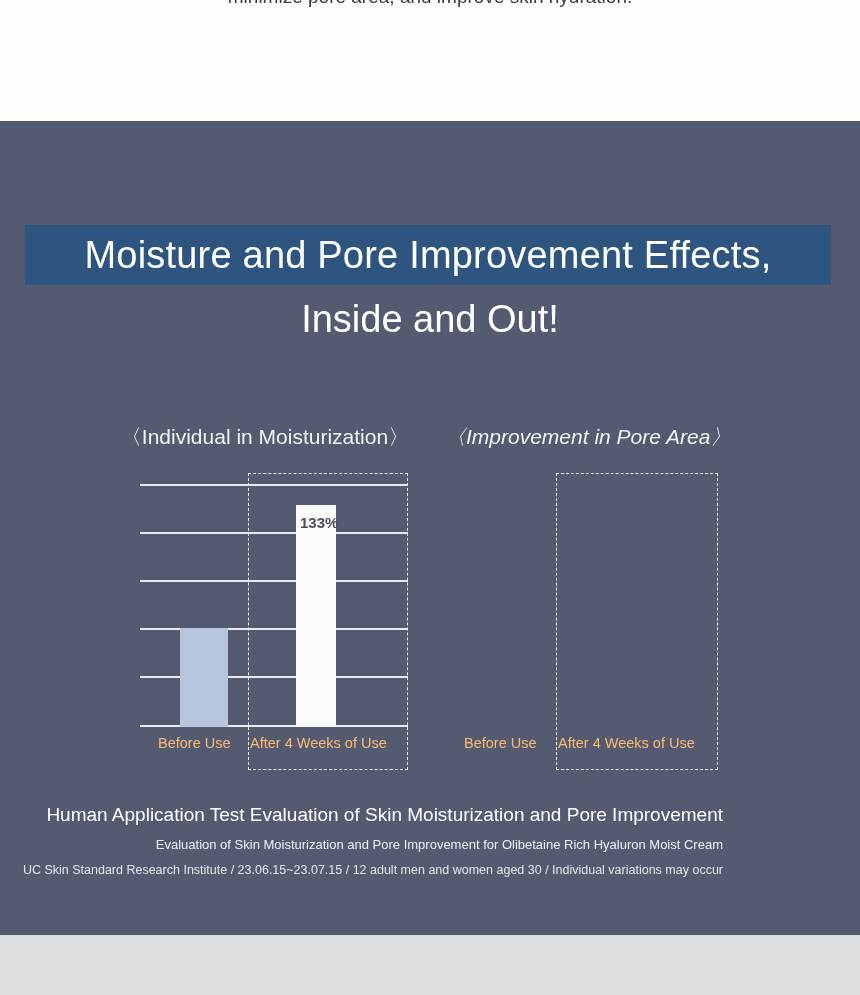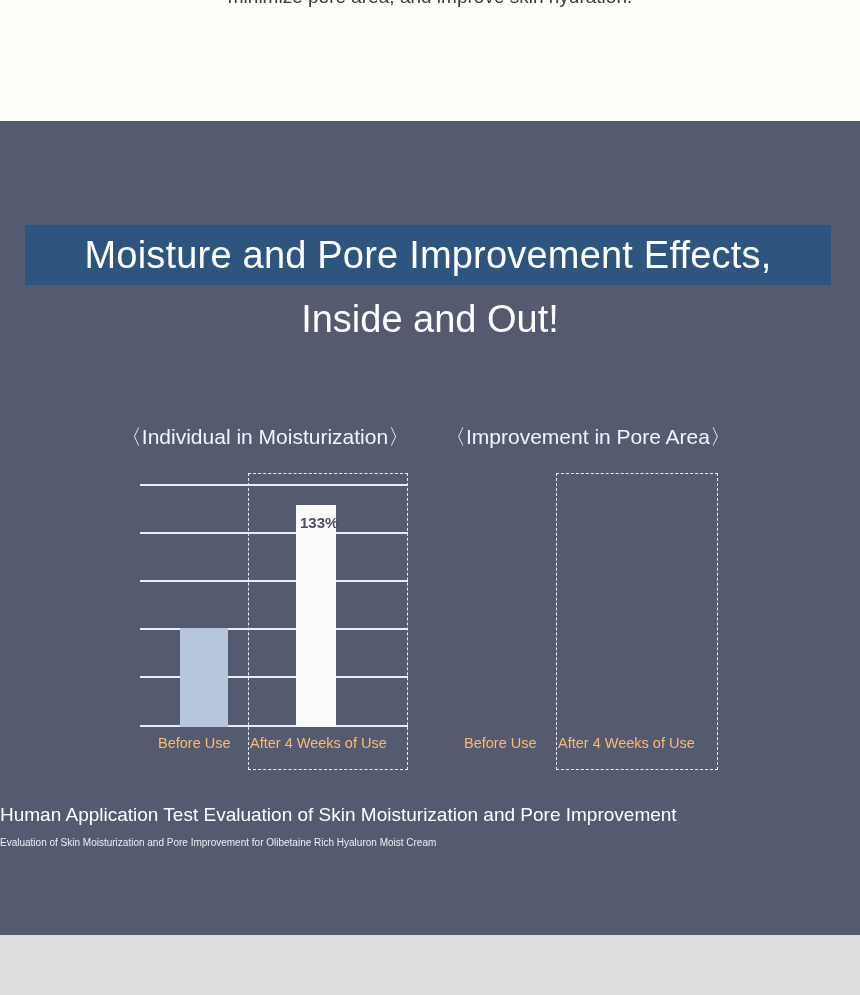--- a/index.html
+++ b/index.html
@@ -50,21 +50,21 @@
     white-space:nowrap;
   }
 
   
   .chart-head {
     position:absolute; top:302px;
     font-size:21px; color:#f2f4f8; white-space:nowrap;
     text-align:center;
   }
   .chart-head.left  { left:100px; width:330px; }
-  .chart-head.right { left:445px; width:280px; }
+  .chart-head.right { left:445px; width:280px;font-style:italic; }
 
   
   .chart {
     position:absolute; top:352px; height:290px;
   }
   .chart.left  { left:140px; width:268px; }
   .chart.right { left:448px; width:270px; }
 
   .plot { position:absolute; left:0; top:0; width:100%; height:254px; }
 
@@ -93,23 +93,23 @@
     white-space:nowrap;
   }
 
   .axis-label {
     position:absolute; top:262px;
     font-size:14.5px; color:#fdba74; white-space:nowrap;
     text-align:left;
   }
 
   
-  .footer { position:absolute; left:0; width:723px; text-align:left; }
+  .footer { position:absolute; left:0; width:723px; text-align:right; }
   .foot-1 { top:683px; font-size:19px; color:#ffffff; }
-  .foot-2 { top:716px; font-size:10px; color:#eef0f5; }
+  .foot-2 { top:716px; font-size:13px; color:#eef0f5; }
   .foot-3 { top:742px; font-size:12.5px; color:#e2e6ee; }
 
   
   .bottom-strip {
     position:absolute; left:0; top:935px; width:860px; height:60px;
     background:#dedede;
   }
 </style>
 </head>
 <body>
@@ -151,16 +151,17 @@
   <div class="chart right">
 
     <div class="dashbox"></div>
 
     <div class="axis-label" style="left:16px; width:92px;">Before Use</div>
     <div class="axis-label" style="left:110px; width:158px;">After 4 Weeks of Use</div>
   </div>
 
   <div class="footer foot-1">Human Application Test Evaluation of Skin Moisturization and Pore Improvement</div>
   <div class="footer foot-2">Evaluation of Skin Moisturization and Pore Improvement for Olibetaine Rich Hyaluron Moist Cream</div>
+  <div class="footer foot-3">UC Skin Standard Research Institute / 23.06.15~23.07.15 / 12 adult men and women aged 30 / Individual variations may occur</div>
 
 </div>
 
 <div class="bottom-strip"></div>
 
 </body></html>

